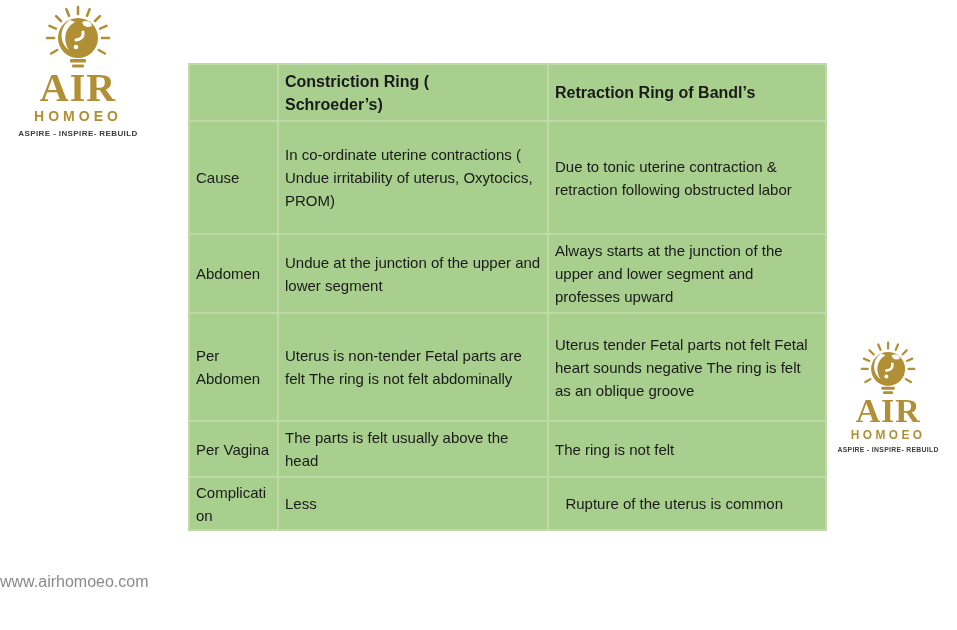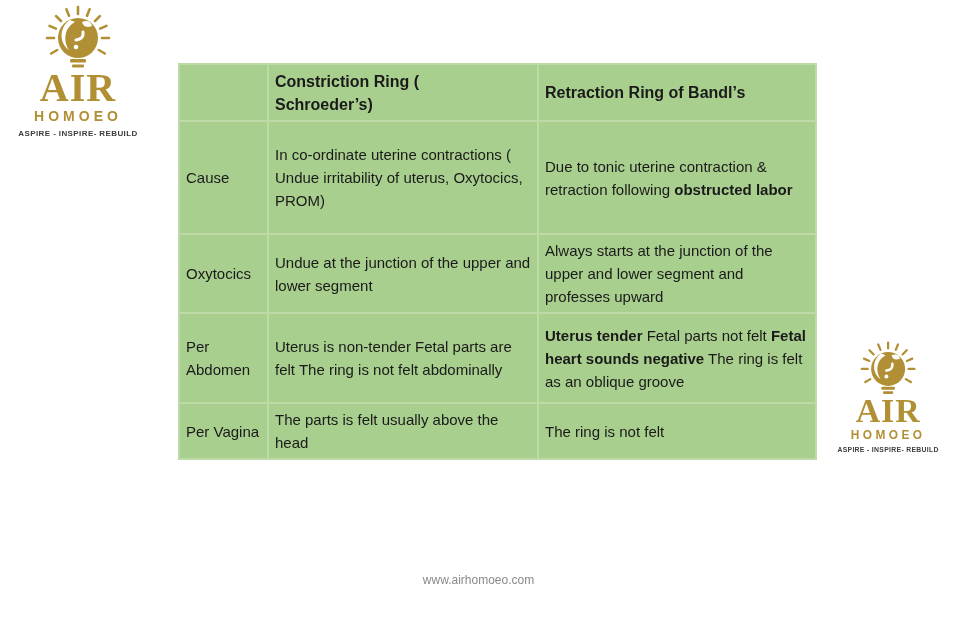--- a/index.html
+++ b/index.html
@@ -12,38 +12,38 @@
   }
   html, body { margin:0; padding:0; }
   body {
     width:957px; height:630px; position:relative; overflow:hidden;
     background:#ffffff;
     font-family:"Liberation Sans", sans-serif;
   }
 
   
   table.cmp {
-    position:absolute; left:178px; top:63px;
+    position:absolute; left:188px; top:63px;
     width:637px; border-collapse:collapse; table-layout:fixed;
   }
   .cmp td, .cmp th {
     background:var(--table_green);
     border:2px solid var(--table_border);
     padding:2px 6px;
     vertical-align:middle;
     color:var(--text_dark);
     font-size:15px; line-height:23px;
     text-align:left; font-weight:normal;
   }
   .cmp th { font-weight:bold; font-size:16px; }
   .cmp .lbl { overflow-wrap:anywhere;margin-top:11px; }
-  .b { font-weight:bold;text-align:right; }
+  .b { font-weight:normal;text-align:right; }
   .two-line { display:block; max-width:228px; }
   tr.h57 { height:57px; }  tr.h113 { height:113px; }
-  tr.h79 { height:79px; }  tr.h107 { height:90px; }
+  tr.h79 { height:79px; }  tr.h107 { height:108px; }
   tr.h52 { height:56px; }  tr.h53 { height:53px; }
 
   
   .logo { position:absolute; width:132px; text-align:center; color:var(--brand_gold); }
   .logo-left  { left:12px;  top:4px; }
   .logo-right { left:832px; top:340px; transform:scale(0.85); transform-origin:top left; }
   .logo svg { display:block; margin:0 auto; color:var(--brand_gold); }
   .logo .air {
     font-family:"Liberation Serif", serif; font-weight:bold;
     font-size:40px; line-height:34px; letter-spacing:1px; margin-top:1px;
@@ -52,21 +52,21 @@
     font-weight:bold; font-size:14px; letter-spacing:4px; margin-top:3px;
   }
   .logo .tagline {
     font-weight:bold; font-size:8px; color:var(--tagline_dark);
     letter-spacing:0.4px; margin-top:5px; white-space:nowrap;
   }
 
   
   .footer {
     position:absolute; left:0; right:0; top:573px;
-    text-align:center; color:var(--footer_gray); font-size:12px;
+    color:var(--footer_gray); font-size:16px;
   }
 </style>
 </head>
 <body>
 
 <div class="slide">
 
   <div class="logo logo-left">
     <svg width="116" height="66" viewBox="0 0 116 66">
       <g stroke="currentColor" stroke-width="2.6" stroke-linecap="round">
@@ -134,32 +134,39 @@
       <th class="lbl"></th>
       <th><span>Constriction Ring (</span><br><span>Schroeder’s)</span></th>
       <th><span>Retraction Ring of Bandl’s</span></th>
     </tr>
     <tr class="h113">
       <td class="lbl">Cause</td>
       <td><span>In co-ordinate uterine contractions ( Undue irritability of uterus, Oxytocics, PROM)</span></td>
       <td><span>Due to tonic uterine contraction &amp; retraction following </span><span class="b">obstructed labor</span></td>
     </tr>
     <tr class="h79">
-      <td class="lbl">Oxytocics</td>
+      <td class="lbl">Abdomen</td>
       <td><span>Undue at the junction of the upper and lower segment</span></td>
       <td><span>Always starts at the junction of the upper and lower segment and professes upward</span></td>
     </tr>
     <tr class="h107">
       <td class="lbl">Per Abdomen</td>
       <td><span>Uterus is non-tender Fetal parts are felt The ring is not felt abdominally</span></td>
       <td><span class="b">Uterus tender</span><span> Fetal parts not felt </span><span class="b">Fetal heart sounds negative</span><span> The ring is felt as an oblique groove</span></td>
     </tr>
     <tr class="h52">
       <td class="lbl">Per Vagina</td>
       <td><span>The parts is felt usually above the head</span></td>
       <td><span>The ring is not felt</span></td>
     </tr>
+    <tr class="h53">
+      <td class="lbl">Complication</td>
+      <td><span>Less</span></td>
+      <td>
+            <span class="b two-line">Rupture of the uterus is common</span>
+          </td>
+    </tr>
   </tbody>
     </table>
 
   <div class="footer">www.airhomoeo.com</div>
 
 </div>
 
 </body></html>

